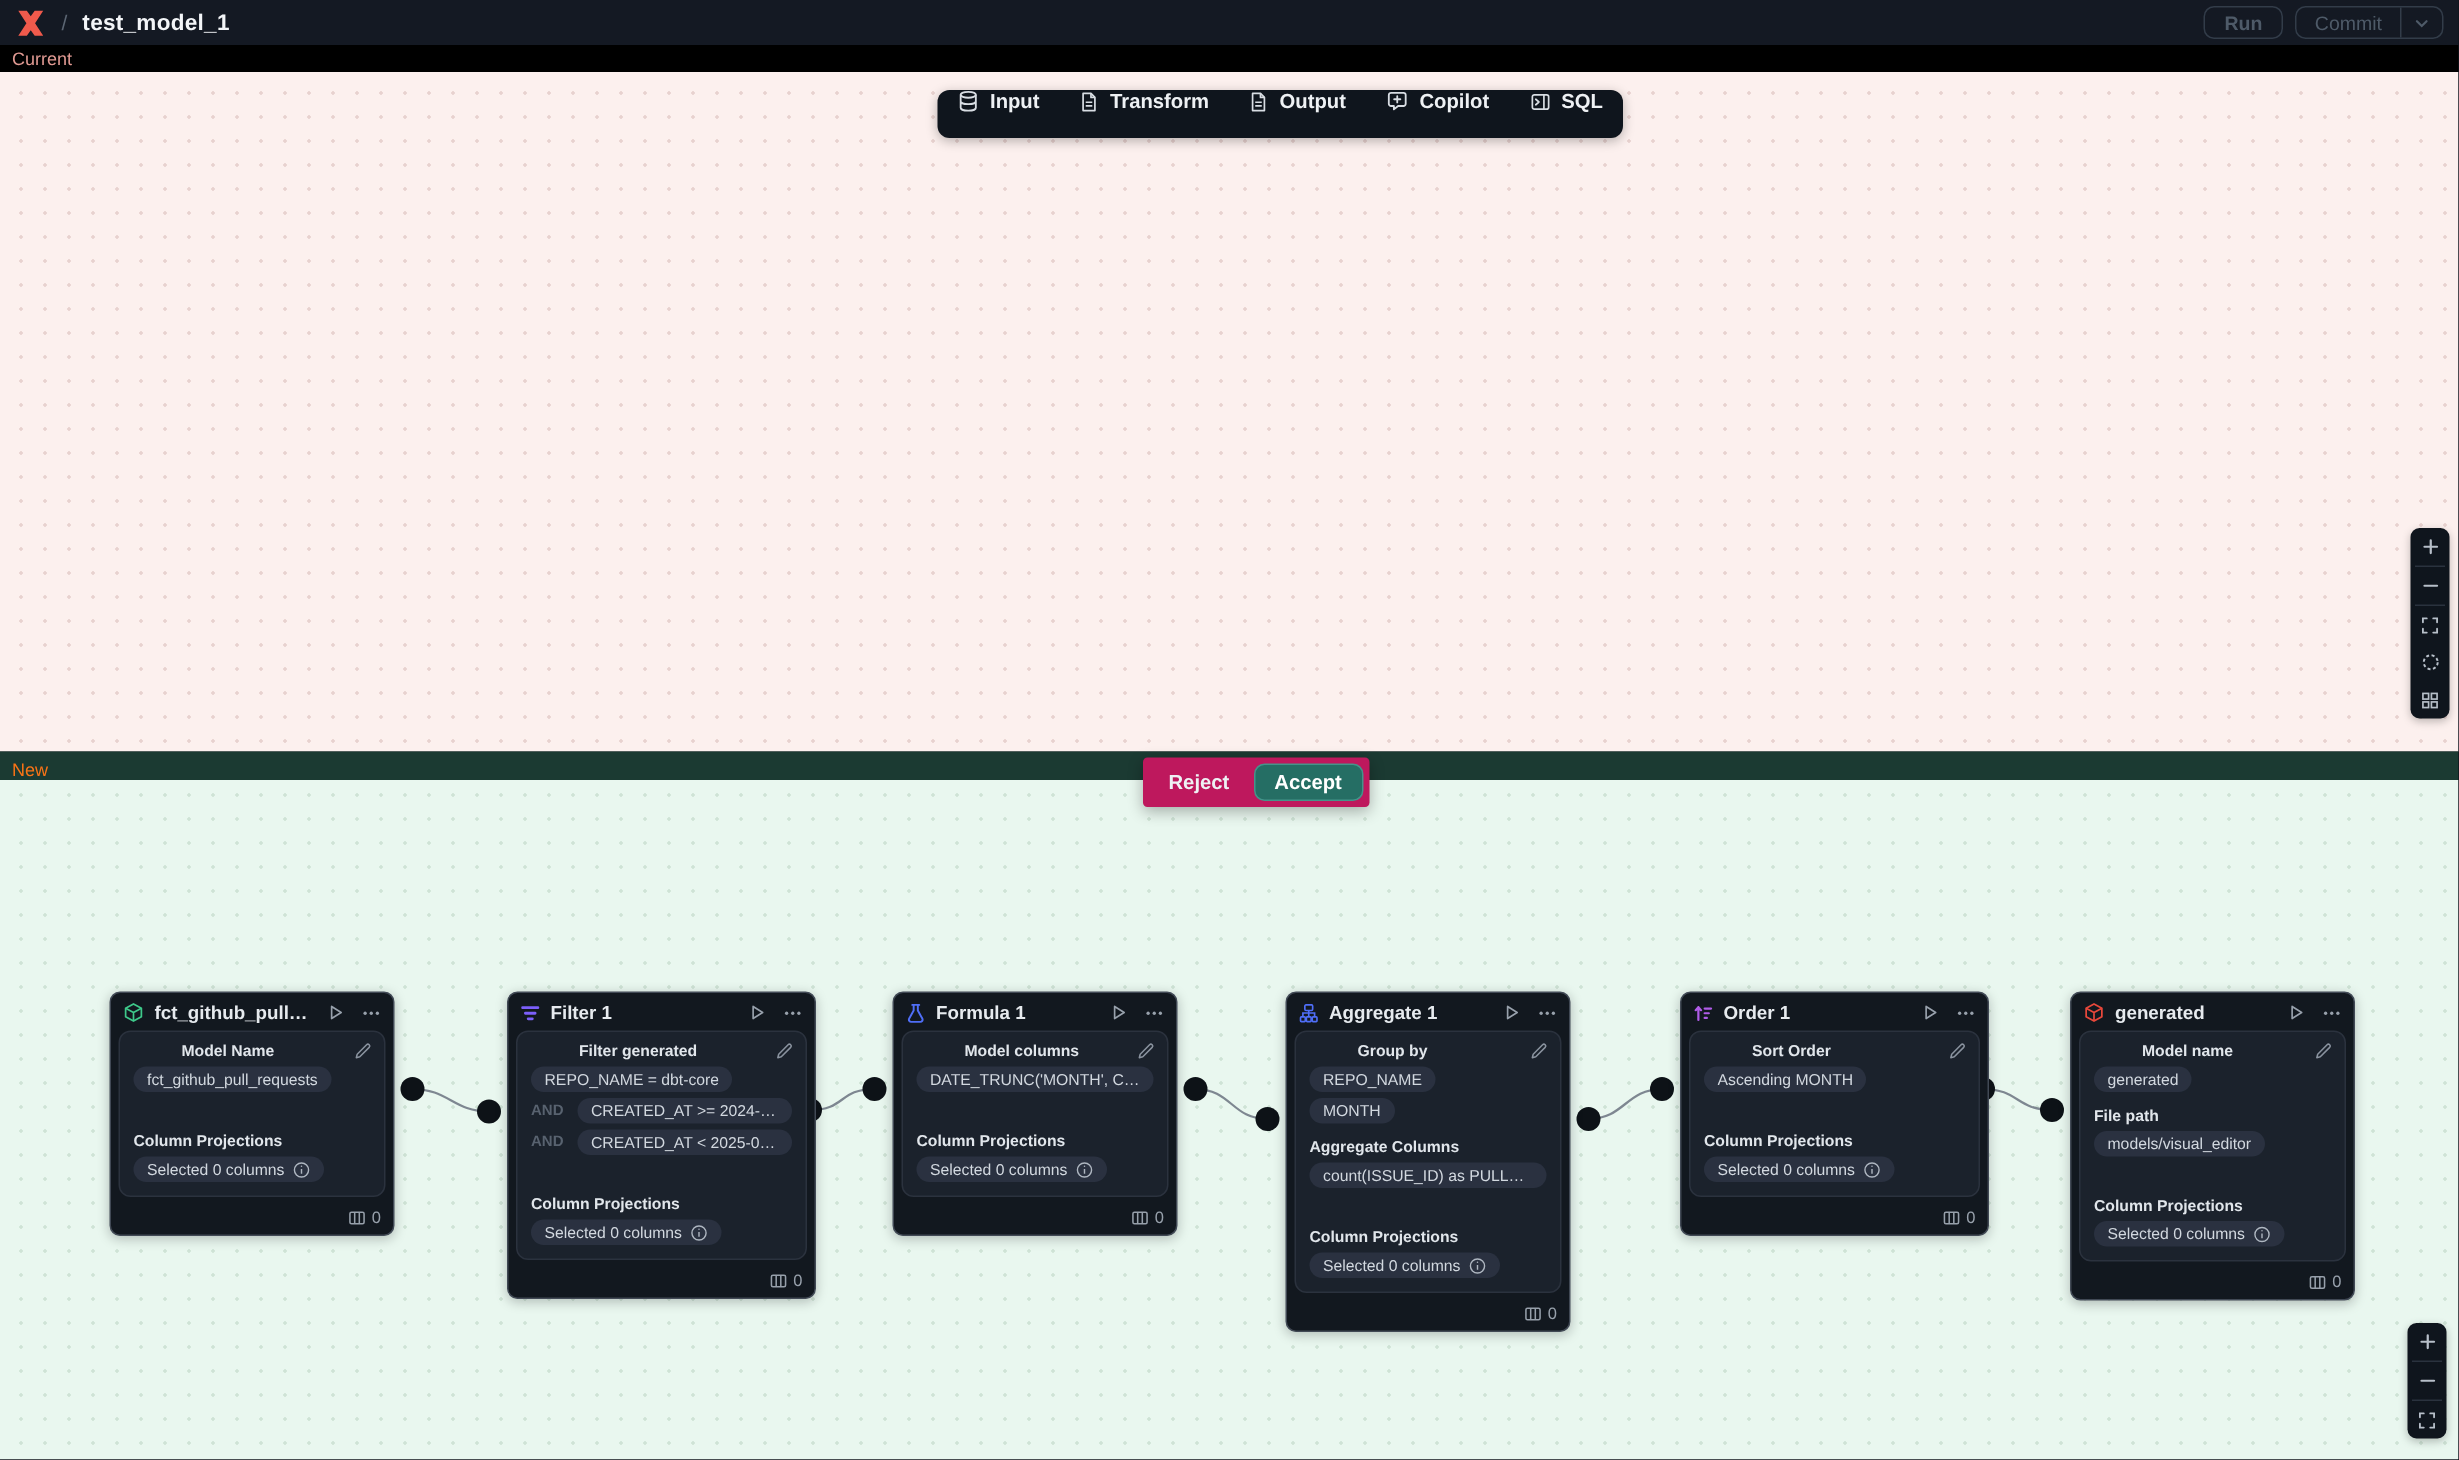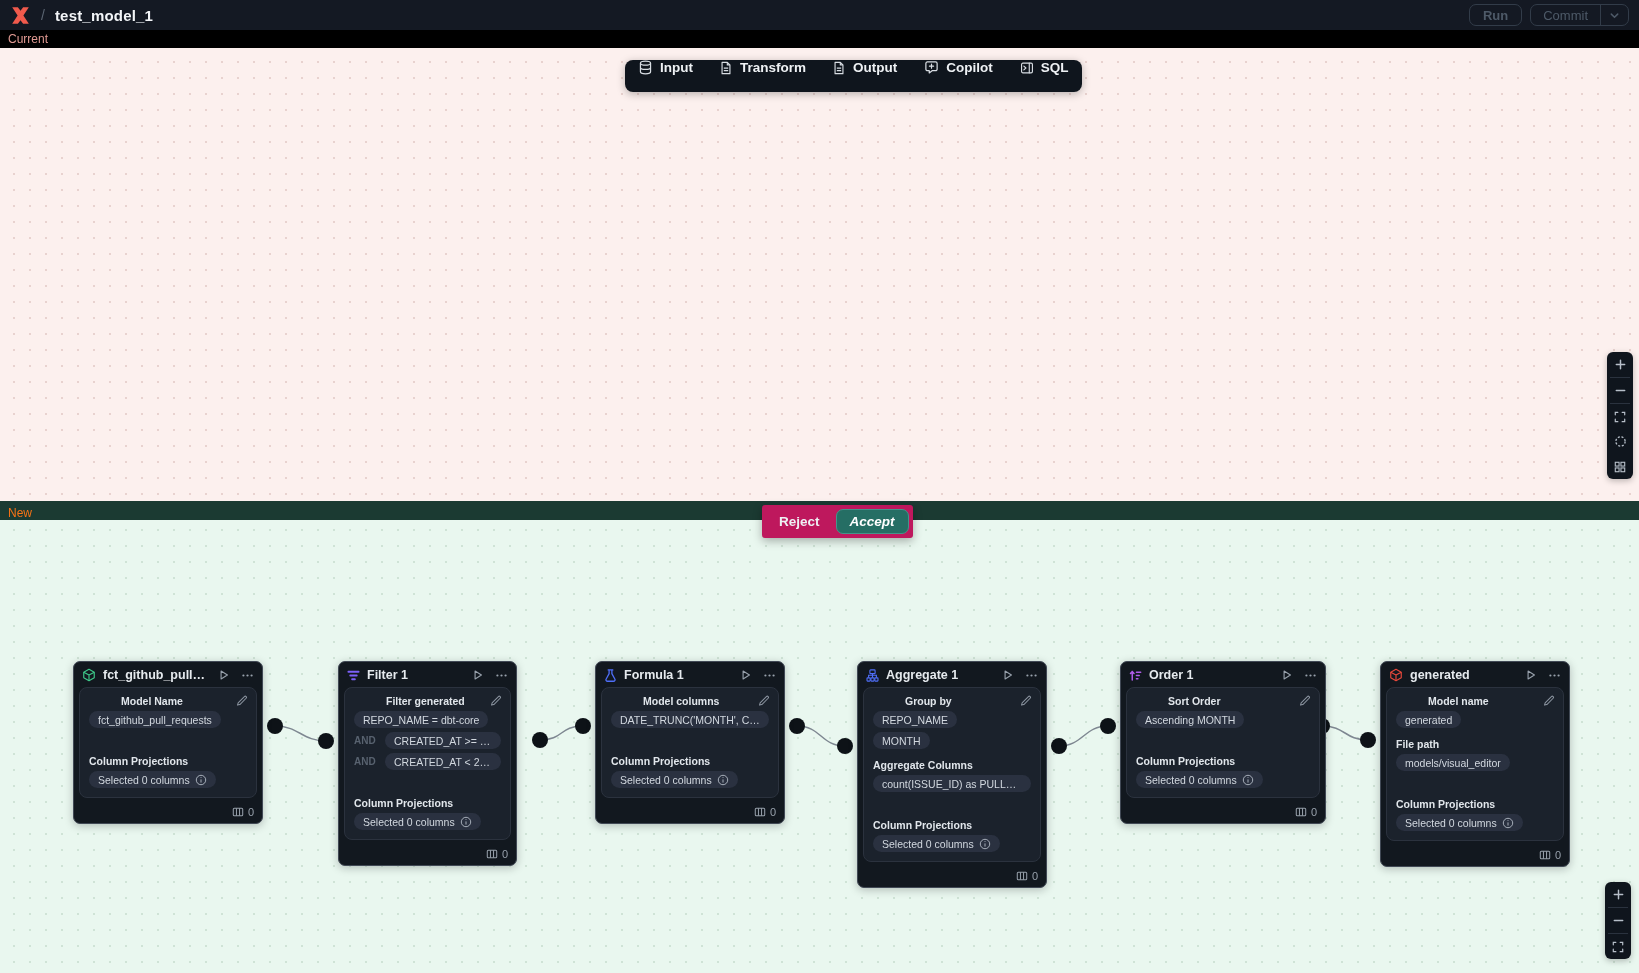--- a/index.html
+++ b/index.html
@@ -44,21 +44,21 @@
     font-size:13.5px; font-weight:700; cursor:pointer; }
   .tb-item svg { color:#d8dde3; }
   .tb-sep { width:1px; background:#2a323e; }
 
   
   .review-group { position:absolute; left:762px; top:505px; background:#be185d;
     border-radius:3px; padding:4px; display:flex; align-items:center; gap:3px; z-index:40;
     box-shadow:0 3px 10px rgba(0,0,0,.3); }
   .btn-reject { color:#eef1f4; font-size:13.5px; font-weight:700; padding:4px 13px; cursor:pointer; }
   .btn-accept { color:#fff; font-size:13.5px; font-weight:700; padding:4px 13px; cursor:pointer;
-    background:#256e64; border:1px solid #44948a; border-radius:7px;font-style:italic; }
+    background:#256e64; border:1px solid #44948a; border-radius:7px; }
 
   
   .controls { position:absolute; width:26px; background:#0f151d; border-radius:6px;
     display:flex; flex-direction:column; z-index:40; box-shadow:0 2px 6px rgba(0,0,0,.25); }
   .controls.top { left:1607px; top:352px; }
   .controls.bottom { left:1605px; top:882px; }
   .ctl-btn { height:25px; display:flex; align-items:center; justify-content:center;
     color:#b7bfc9; cursor:pointer; }
   .ctl-div { height:1px; background:#2a323e; margin:0 3px; }
 
@@ -326,21 +326,21 @@
       <div class="node-footer">
         <span style="display: flex; align-items: center;">
           <svg viewBox="0 0 14 14" width="12" height="12" fill="none" stroke="currentColor" stroke-width="1.2">
             <rect x="1.5" y="2.5" width="11" height="9" rx="1.2"></rect>
             <path d="M5.2 2.5 V11.5 M8.8 2.5 V11.5"></path>
           </svg>
         </span>
         <span>0</span>
       </div>
     </div>
-    <div class="node" style="left: 338px; top: 661px; width: 179px;">
+    <div class="node" style="left: 338px; top: 661px; width: 206px;">
       <div class="node-header">
         <span class="node-icon" style="display: flex; align-items: center; color: rgb(124, 95, 250);">
           <svg viewBox="0 0 14 14" width="13" height="13" fill="none" stroke="currentColor" stroke-width="2" stroke-linecap="round">
             <path d="M1.5 3 H12.5 M3.5 7 H10.5 M5.5 11 H8.5"></path>
           </svg>
         </span>
         <span class="node-title">Filter 1</span>
         <span class="hdr-btn">
           <span style="display: flex; align-items: center;">
             <svg viewBox="0 0 14 14" width="12" height="12" fill="none" stroke="currentColor" stroke-width="1.3" stroke-linejoin="round">

